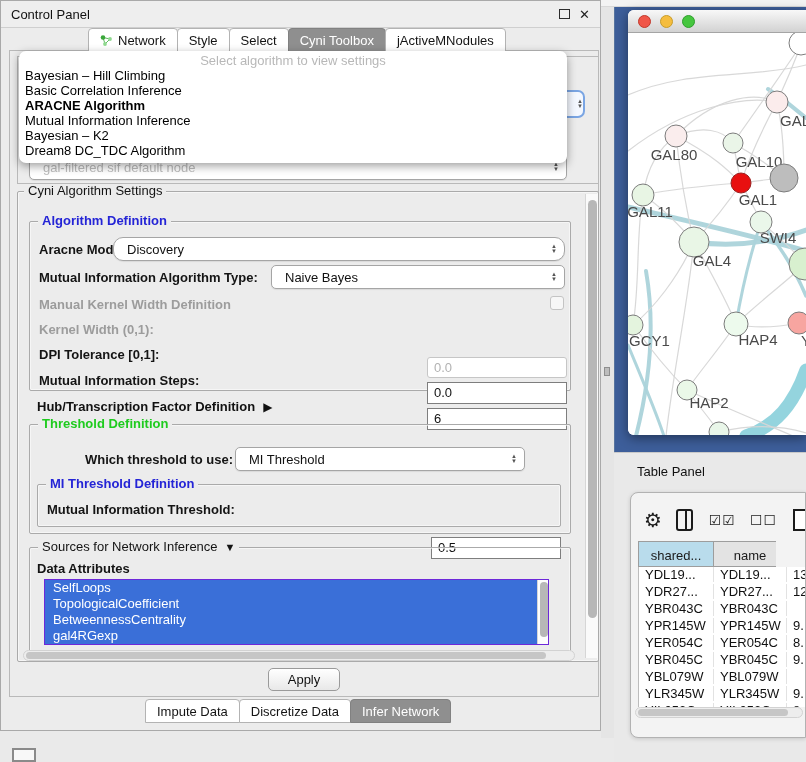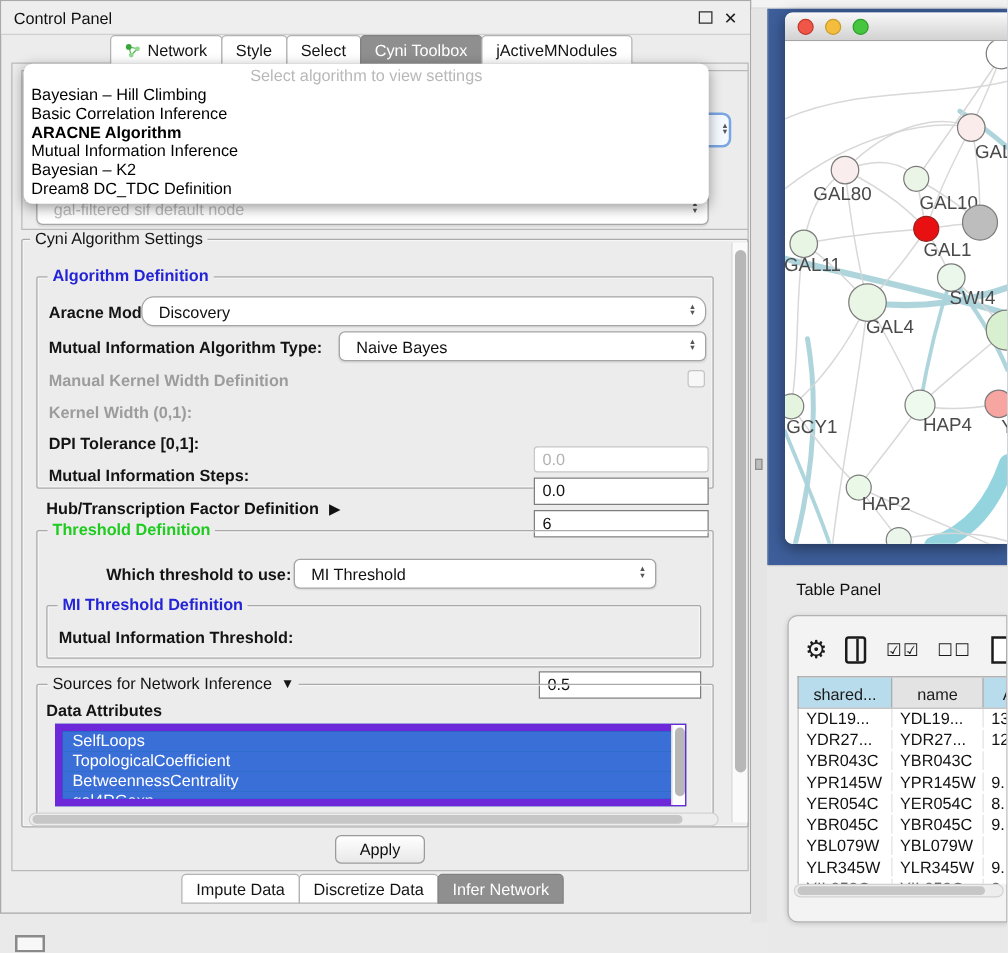--- a/index.html
+++ b/index.html
@@ -41,21 +41,21 @@
   .inpt.dis{border:1px solid #c6c6c6;border-radius:3px;color:#b2b2b2;}
   .chk{width:14px;height:14px;border:1px solid #c4c4c4;border-radius:3px;background:#f7f7f7;}
 
   
   .overlay{background:#ffffff;border-radius:7px;box-shadow:0 3px 10px rgba(0,0,0,.38);padding-top:2px;}
   .dd-ph{color:#b8b8b8;text-align:center;line-height:15px;}
   .dd-item{line-height:15px;padding:0 6px;color:#000;white-space:nowrap;}
   .dd-item.b{font-weight:bold;}
 
   
-  .attr-list{background:#0369a1;border:6px solid #6d28d9;overflow:hidden;}
+  .attr-list{background:#be185d;border:1px solid #6d28d9;overflow:hidden;}
   .attr-item{background:#3a6fd8;color:#ffffff;line-height:16px;padding:0 8px;white-space:nowrap;}
 
   .sb-track{background:#fafafa;border-left:1px solid #d6d6d6;}
   .sb-thumb{background:#b7b7b7;border-radius:5px;}
   .hsb{background:#ededed;border:1px solid #d2d2d2;border-radius:6px;}
   .hsb-thumb{background:#c6c6c6;border-radius:5px;position:absolute;top:1px;bottom:1px;}
 
   .btn{background:linear-gradient(#ffffff,#e8e8e8);border:1px solid #9a9a9a;border-radius:5px;
        display:flex;align-items:center;justify-content:center;}
 
@@ -136,21 +136,21 @@
     </div>
 
     <div class="abs overlay" style="left:18px;top:50px;width:548px;height:112px;z-index:5;">
       <div class="dd-ph">Select algorithm to view settings</div>
       <div>
           <div class="dd-item">Bayesian – Hill Climbing</div>
           <div class="dd-item">Basic Correlation Inference</div>
           <div class="dd-item b">ARACNE Algorithm</div>
           <div class="dd-item">Mutual Information Inference</div>
           <div class="dd-item">Bayesian – K2</div>
-          <div class="dd-item">Dream8 DC_TDC Definition</div>
+          <div class="dd-item">Dream8 DC_TDC Algorithm</div>
         </div>
     </div>
 
     <div class="abs grp" style="left:16px;top:190px;width:582px;height:471px;">
       <span class="grp-title t-plain" style="left:6px;">Cyni Algorithm Settings</span>
     </div>
 
     <div class="abs sb-track" style="left:584px;top:193px;width:13px;height:464px;">
       <div class="sb-thumb abs" style="left:2px;top:6px;width:9px;height:418px;"></div>
     </div>
@@ -335,21 +335,21 @@
   <div class="abs tp-win" style="left:630px;top:492px;width:176px;height:246px;">
 
     <div class="abs" style="left:0;top:8px;width:176px;height:38px;display:flex;align-items:center;">
       <span style="margin-left:13px;font-size:20px;color:#1b1b1b;line-height:1;">⚙</span>
       <span class="cols-ico" style="margin-left:14px;"></span>
       <span class="glyphchk" style="margin-left:16px;">☑☑</span>
       <span class="glyphchk" style="margin-left:14px;">☐☐</span>
       <span class="doc-ico" style="margin-left:16px;"></span>
     </div>
 
-    <div class="abs" style="left:7px;top:48px;width:167px;height:26px;display:flex;overflow:hidden;
+    <div class="abs" style="left:7px;top:48px;width:138px;height:26px;display:flex;overflow:hidden;
                 border:1px solid #9d9d9d;border-right:none;box-sizing:border-box;">
         <div class="th" style="width: 75px; background: rgb(185, 220, 236);">shared...</div>
         <div class="th" style="width: 73px; background: rgb(227, 227, 227);">name</div>
         <div class="th" style="width: 40px; background: rgb(185, 220, 236);">A</div>
       </div>
 
     <div class="abs" style="left:7px;top:74px;width:169px;height:140px;overflow:hidden;background:#ffffff;
                 border-left:1px solid #bcbcbc;">
         <div class="tr">
           <div class="td" style="width: 75px; border-right: 1px solid rgb(226, 226, 226);">YDL19...</div>

